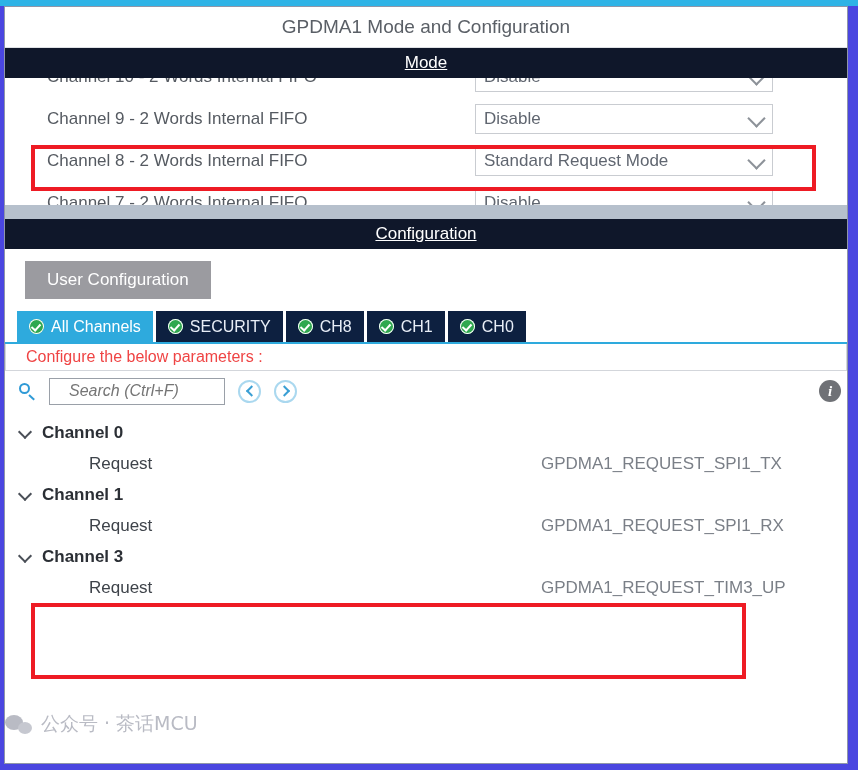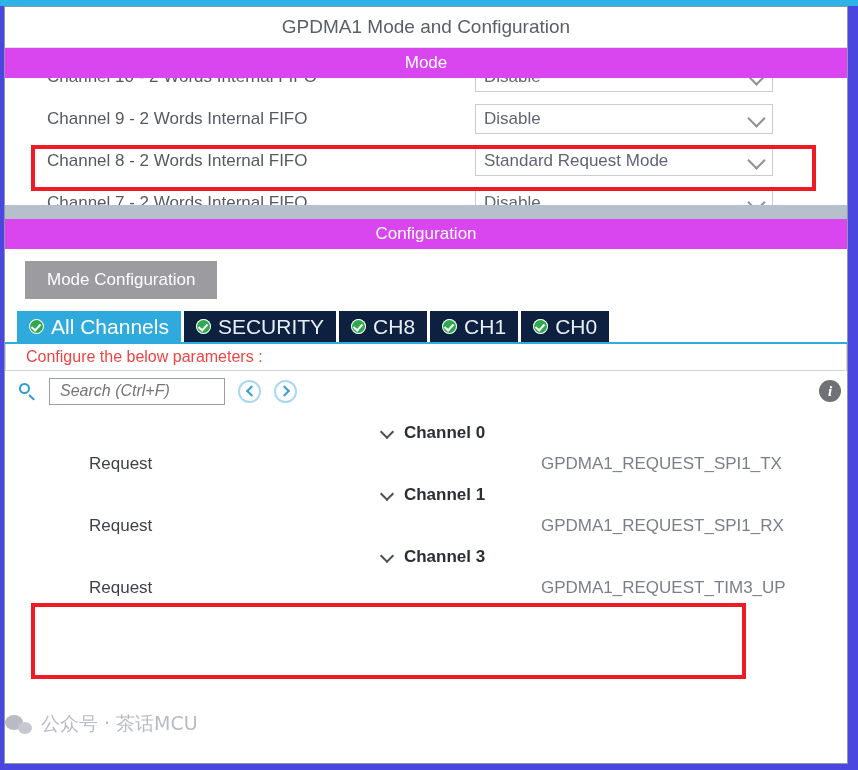--- a/index.html
+++ b/index.html
@@ -32,22 +32,23 @@
     text-align:center;
     font-size:19px;color:#5a5f66;
     background:#ffffff;
     border-bottom:1px solid #dfe1e5;
   }
 
   
   .sectionbar{
     height:30px;line-height:30px;
     text-align:center;
-    background:#d946ef;color:#ffffff;
+    background:#0f172a;color:#ffffff;
     font-size:17px;
+    text-decoration:underline;
   }
 
   
   .modearea{
     position:relative;
     height:127px;
     background:#ffffff;
     overflow:hidden;
   }
   .moderow{
@@ -100,21 +101,21 @@
     display:flex;align-items:stretch;
     height:31px;
     background:#ffffff;
     border-bottom:2px solid #2eaadd;
     padding-left:12px;
   }
   .tab{
     display:flex;align-items:center;gap:7px;
     padding:0 12px;
     background:#0d2040;color:#e8eef7;
-    font-size:21px;
+    font-size:16px;
     margin-right:3px;
     white-space:nowrap;
     cursor:pointer;
   }
   .tab.active{background:#2eaadd;color:#ffffff;margin-right:3px;}
   .okicon{
     width:15px;height:15px;border-radius:50%;
     background:#2fa84f;
     position:relative;flex:0 0 auto;
     box-shadow:0 0 0 1px #ffffff inset;
@@ -150,21 +151,21 @@
   }
   .magnifier::after{
     content:"";position:absolute;left:10px;top:11px;
     width:7px;height:2px;background:#2f9ad6;
     transform:rotate(42deg);transform-origin:left center;
   }
   .searchbox{
     width:176px;height:27px;box-sizing:border-box;
     border:1px solid #9aa0a8;background:#ffffff;
     font-size:16px;font-style:italic;color:#a8adb5;
-    padding-left:10px;
+    padding-left:19px;
     font-family:inherit;
     outline:none;
   }
   .navbtn{
     width:23px;height:23px;border-radius:50%;
     border:2px solid #aad8ef;box-sizing:border-box;
     position:relative;flex:0 0 auto;cursor:pointer;
     background:#ffffff;
   }
   .navbtn::after{
@@ -182,21 +183,21 @@
     line-height:22px;text-align:center;
     font-family:"Liberation Serif",serif;
     cursor:pointer;
   }
 
   
   .tree{position:relative;background:#ffffff;padding-top:6px;}
   .treenode{
     height:31px;display:flex;align-items:center;
     font-size:17px;color:#2b2f35;font-weight:bold;
-    padding-left:14px;gap:10px;cursor:pointer;justify-content:center;
+    padding-left:14px;gap:10px;cursor:pointer;
   }
   .twisty{
     width:13px;height:13px;position:relative;flex:0 0 auto;
   }
   .twisty::after{
     content:"";position:absolute;left:1px;top:1px;
     width:8px;height:8px;
     border-right:2px solid #4a4f57;border-bottom:2px solid #4a4f57;
     transform:rotate(45deg);
   }
@@ -299,21 +300,21 @@
       </div>
     </div>
 
     <div class="modescroll"></div>
 
     <div class="sectionbar">Configuration</div>
 
     <div class="confbody">
 
       <div class="resetrow">
-        <button class="resetbtn">Mode Configuration</button>
+        <button class="resetbtn">User Configuration</button>
       </div>
 
       <div class="tabbar">
         <div class="tab active">
           <span class="okicon"></span>
           <span>All Channels</span>
         </div>
         <div class="tab">
           <span class="okicon"></span>
           <span>SECURITY</span>

